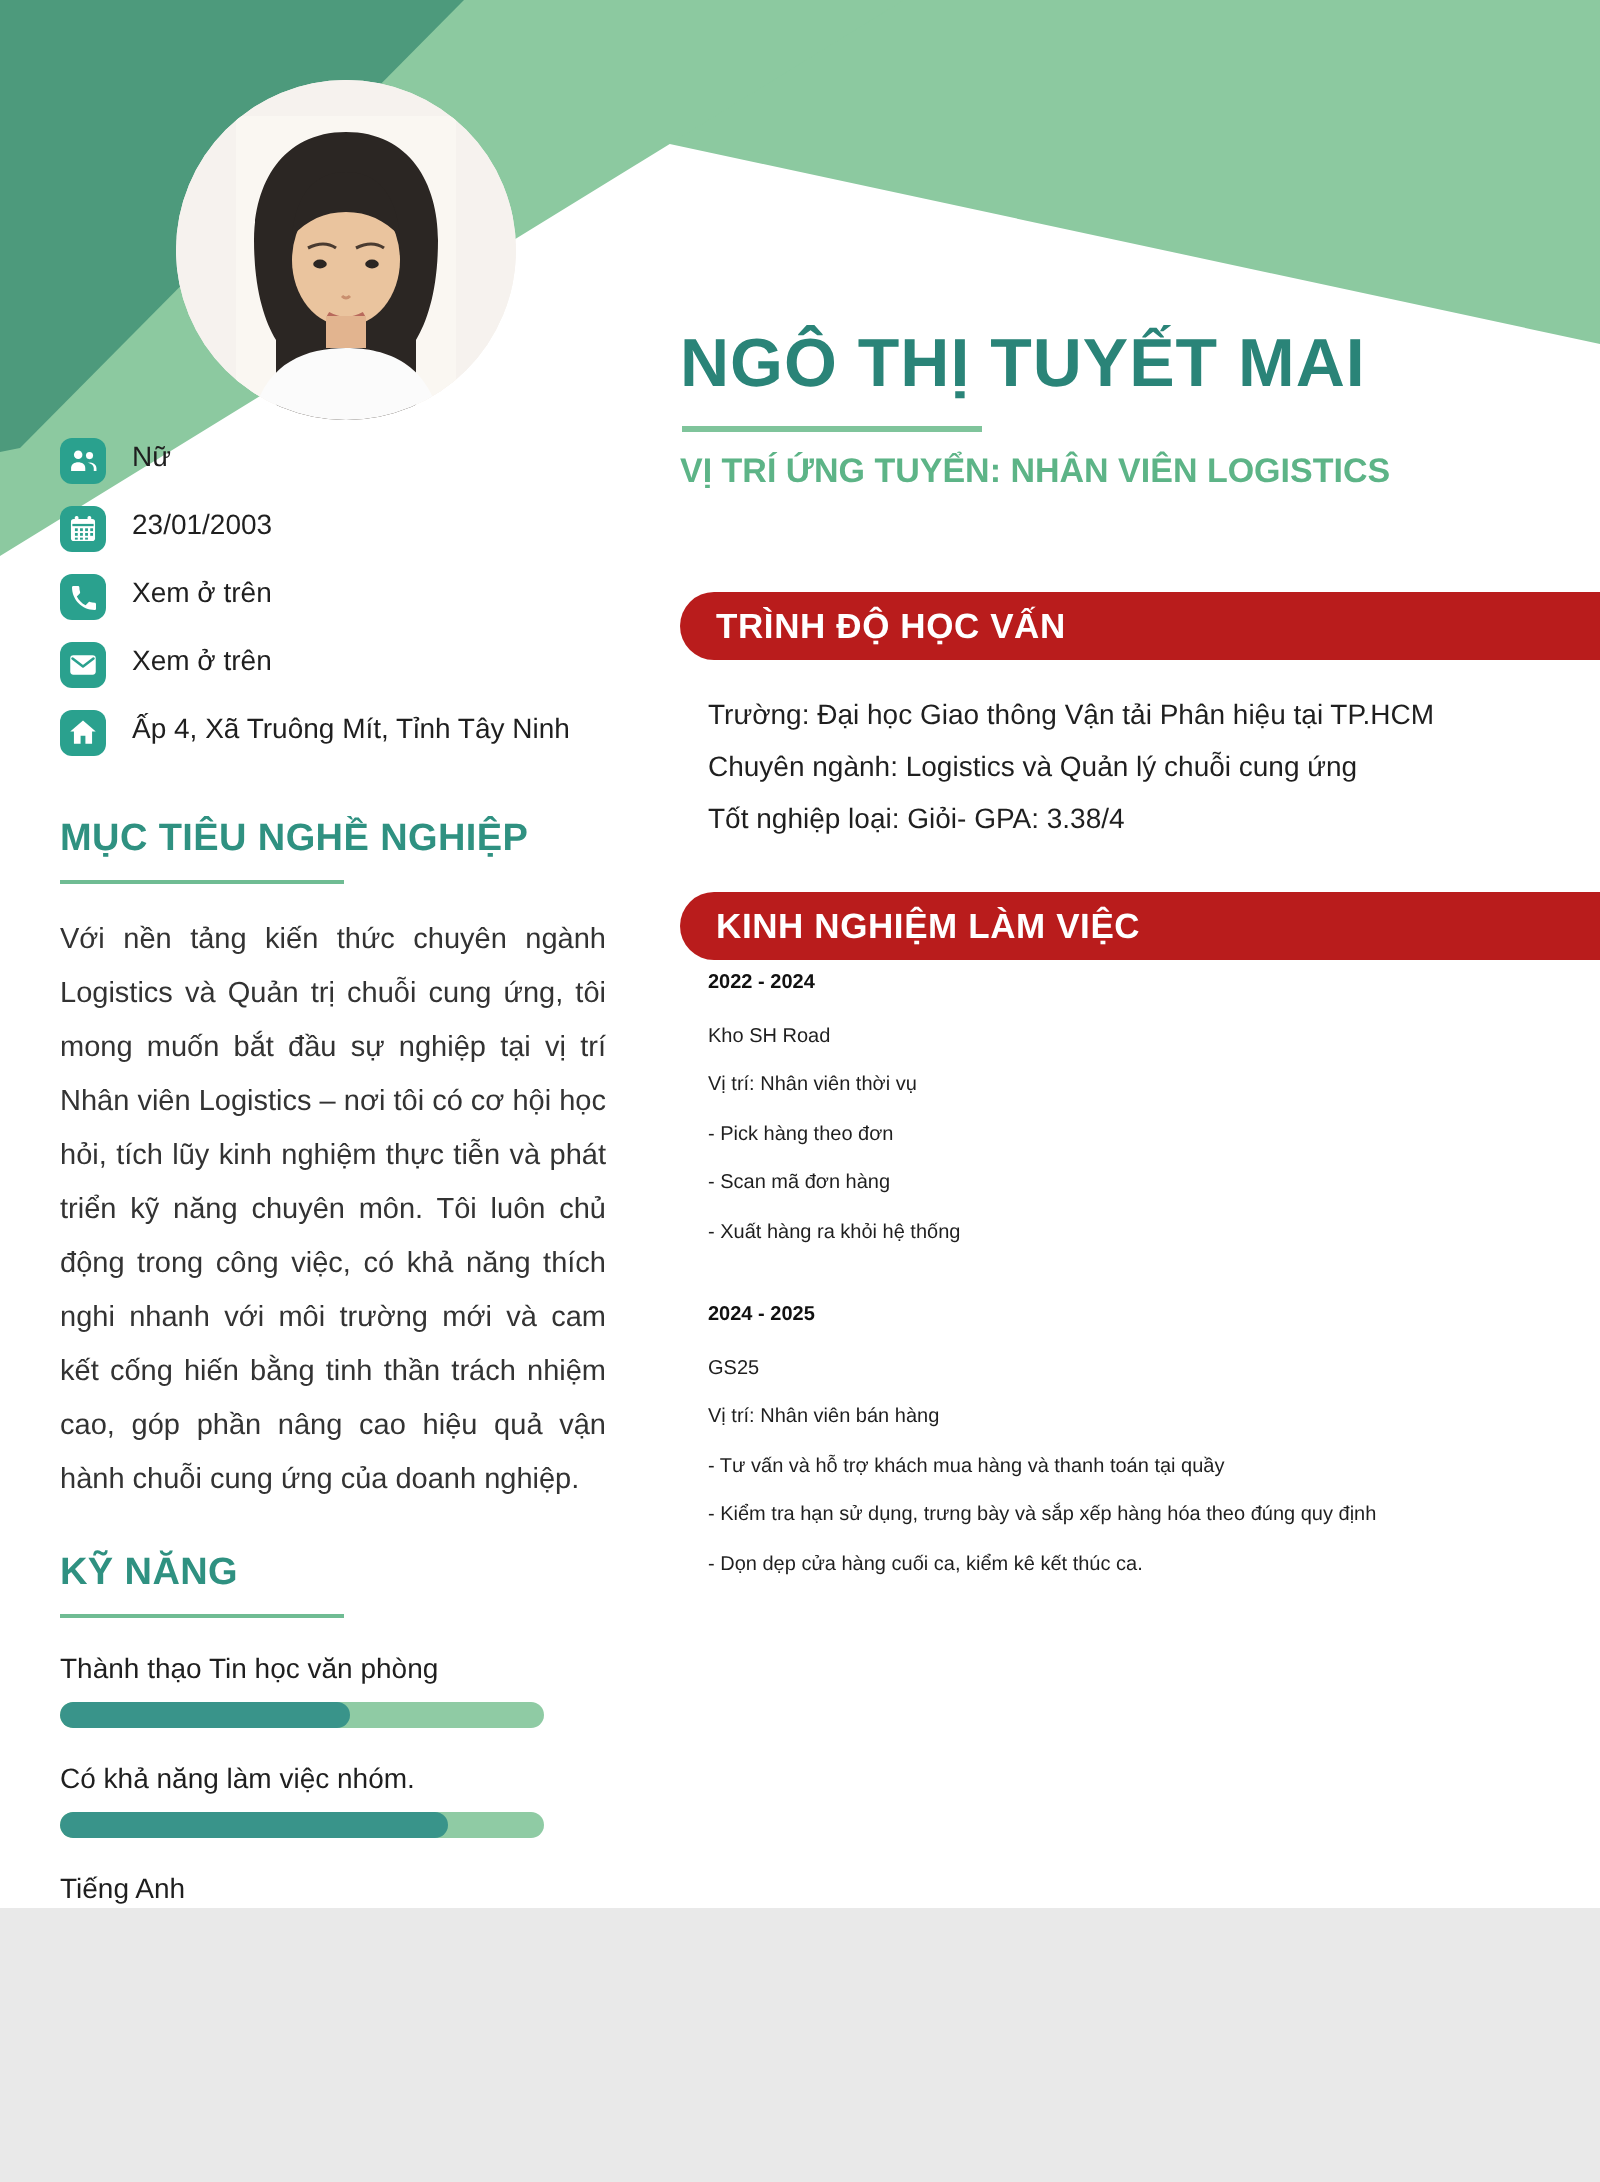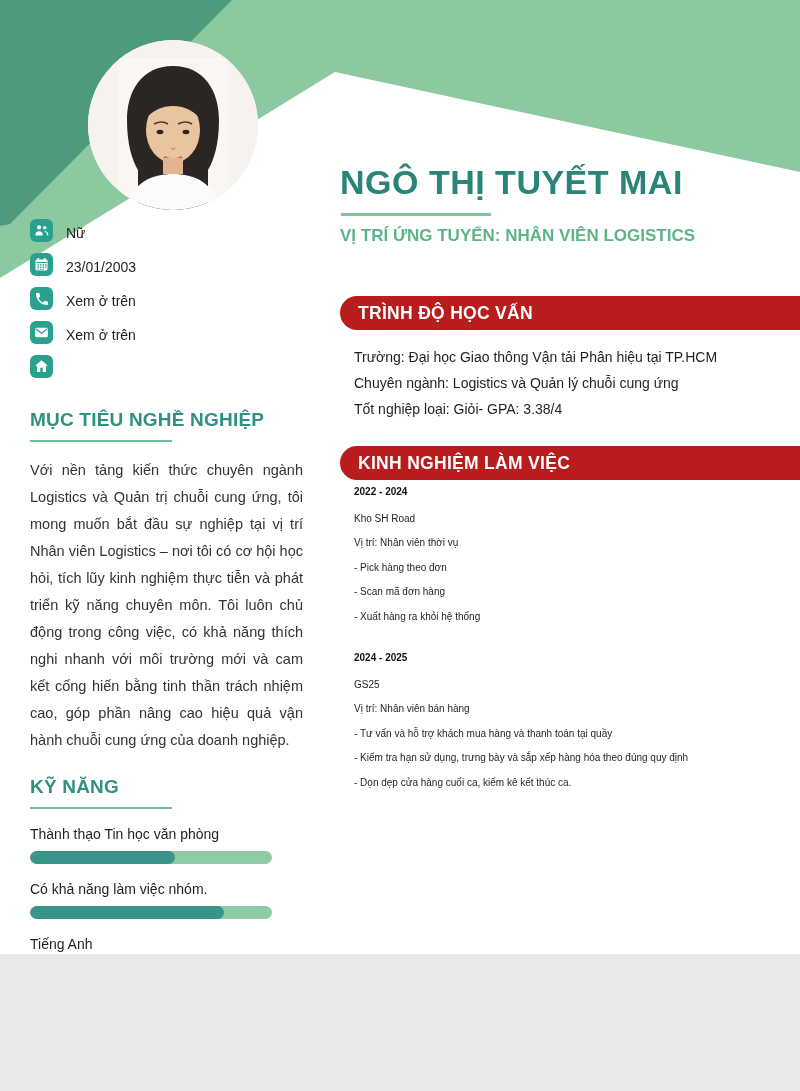--- a/index.html
+++ b/index.html
@@ -22,21 +22,21 @@
     position:absolute;left:340px;top:163px;width:450px;
     font-size:34px;font-weight:bold;color:#2a8478;letter-spacing:.5px;
   }
   .name-underline{position:absolute;left:341px;top:213px;width:150px;height:3px;background:#7fc49b;}
   .job-title{
     position:absolute;left:340px;top:226px;width:455px;
     font-size:17px;font-weight:bold;color:#5db487;
   }
   
   .left-col{position:absolute;left:30px;top:219px;width:273px;}
-  .contact-row{display:flex;align-items:flex-end;margin-bottom:11px;min-height:23px;}
+  .contact-row{display:flex;align-items:flex-start;margin-bottom:11px;min-height:23px;}
   .icon-tile{
     flex:0 0 23px;width:23px;height:23px;border-radius:6px;background:#2aa18e;
     display:flex;align-items:center;justify-content:center;margin-right:13px;
   }
   .icon-tile svg{display:block;}
   .contact-label{font-size:14px;color:#1f1f1f;line-height:18px;}
   .sec-heading{
     font-size:19px;font-weight:bold;color:#2f9181;margin:0;letter-spacing:.2px;
   }
   .sec-underline{width:142px;height:2px;background:#6fbc93;margin-top:9px;}
@@ -157,20 +157,21 @@
       </span>
       <span class="contact-label">Xem ở trên</span>
     </div>
 
     <div class="contact-row">
       <span class="icon-tile">
         <svg width="17" height="17" viewBox="0 0 24 24" fill="#ffffff">
           <path d="M12 3.2 21 11h-2.6v8.6h-4.7v-5.7h-3.4v5.7H5.6V11H3z"></path>
         </svg>
       </span>
+      <span class="contact-label">Ấp 4, Xã Truông Mít, Tỉnh Tây Ninh</span>
     </div>
 
     <div class="objective-block">
       <div class="sec-heading">MỤC TIÊU NGHỀ NGHIỆP</div>
       <div class="sec-underline"></div>
       <div class="objective-text">Với nền tảng kiến thức chuyên ngành Logistics và Quản trị chuỗi cung ứng, tôi mong muốn bắt đầu sự nghiệp tại vị trí Nhân viên Logistics – nơi tôi có cơ hội học hỏi, tích lũy kinh nghiệm thực tiễn và phát triển kỹ năng chuyên môn. Tôi luôn chủ động trong công việc, có khả năng thích nghi nhanh với môi trường mới và cam kết cống hiến bằng tinh thần trách nhiệm cao, góp phần nâng cao hiệu quả vận hành chuỗi cung ứng của doanh nghiệp.</div>
     </div>
 
     <div class="skills-block">
       <div class="sec-heading">KỸ NĂNG</div>

